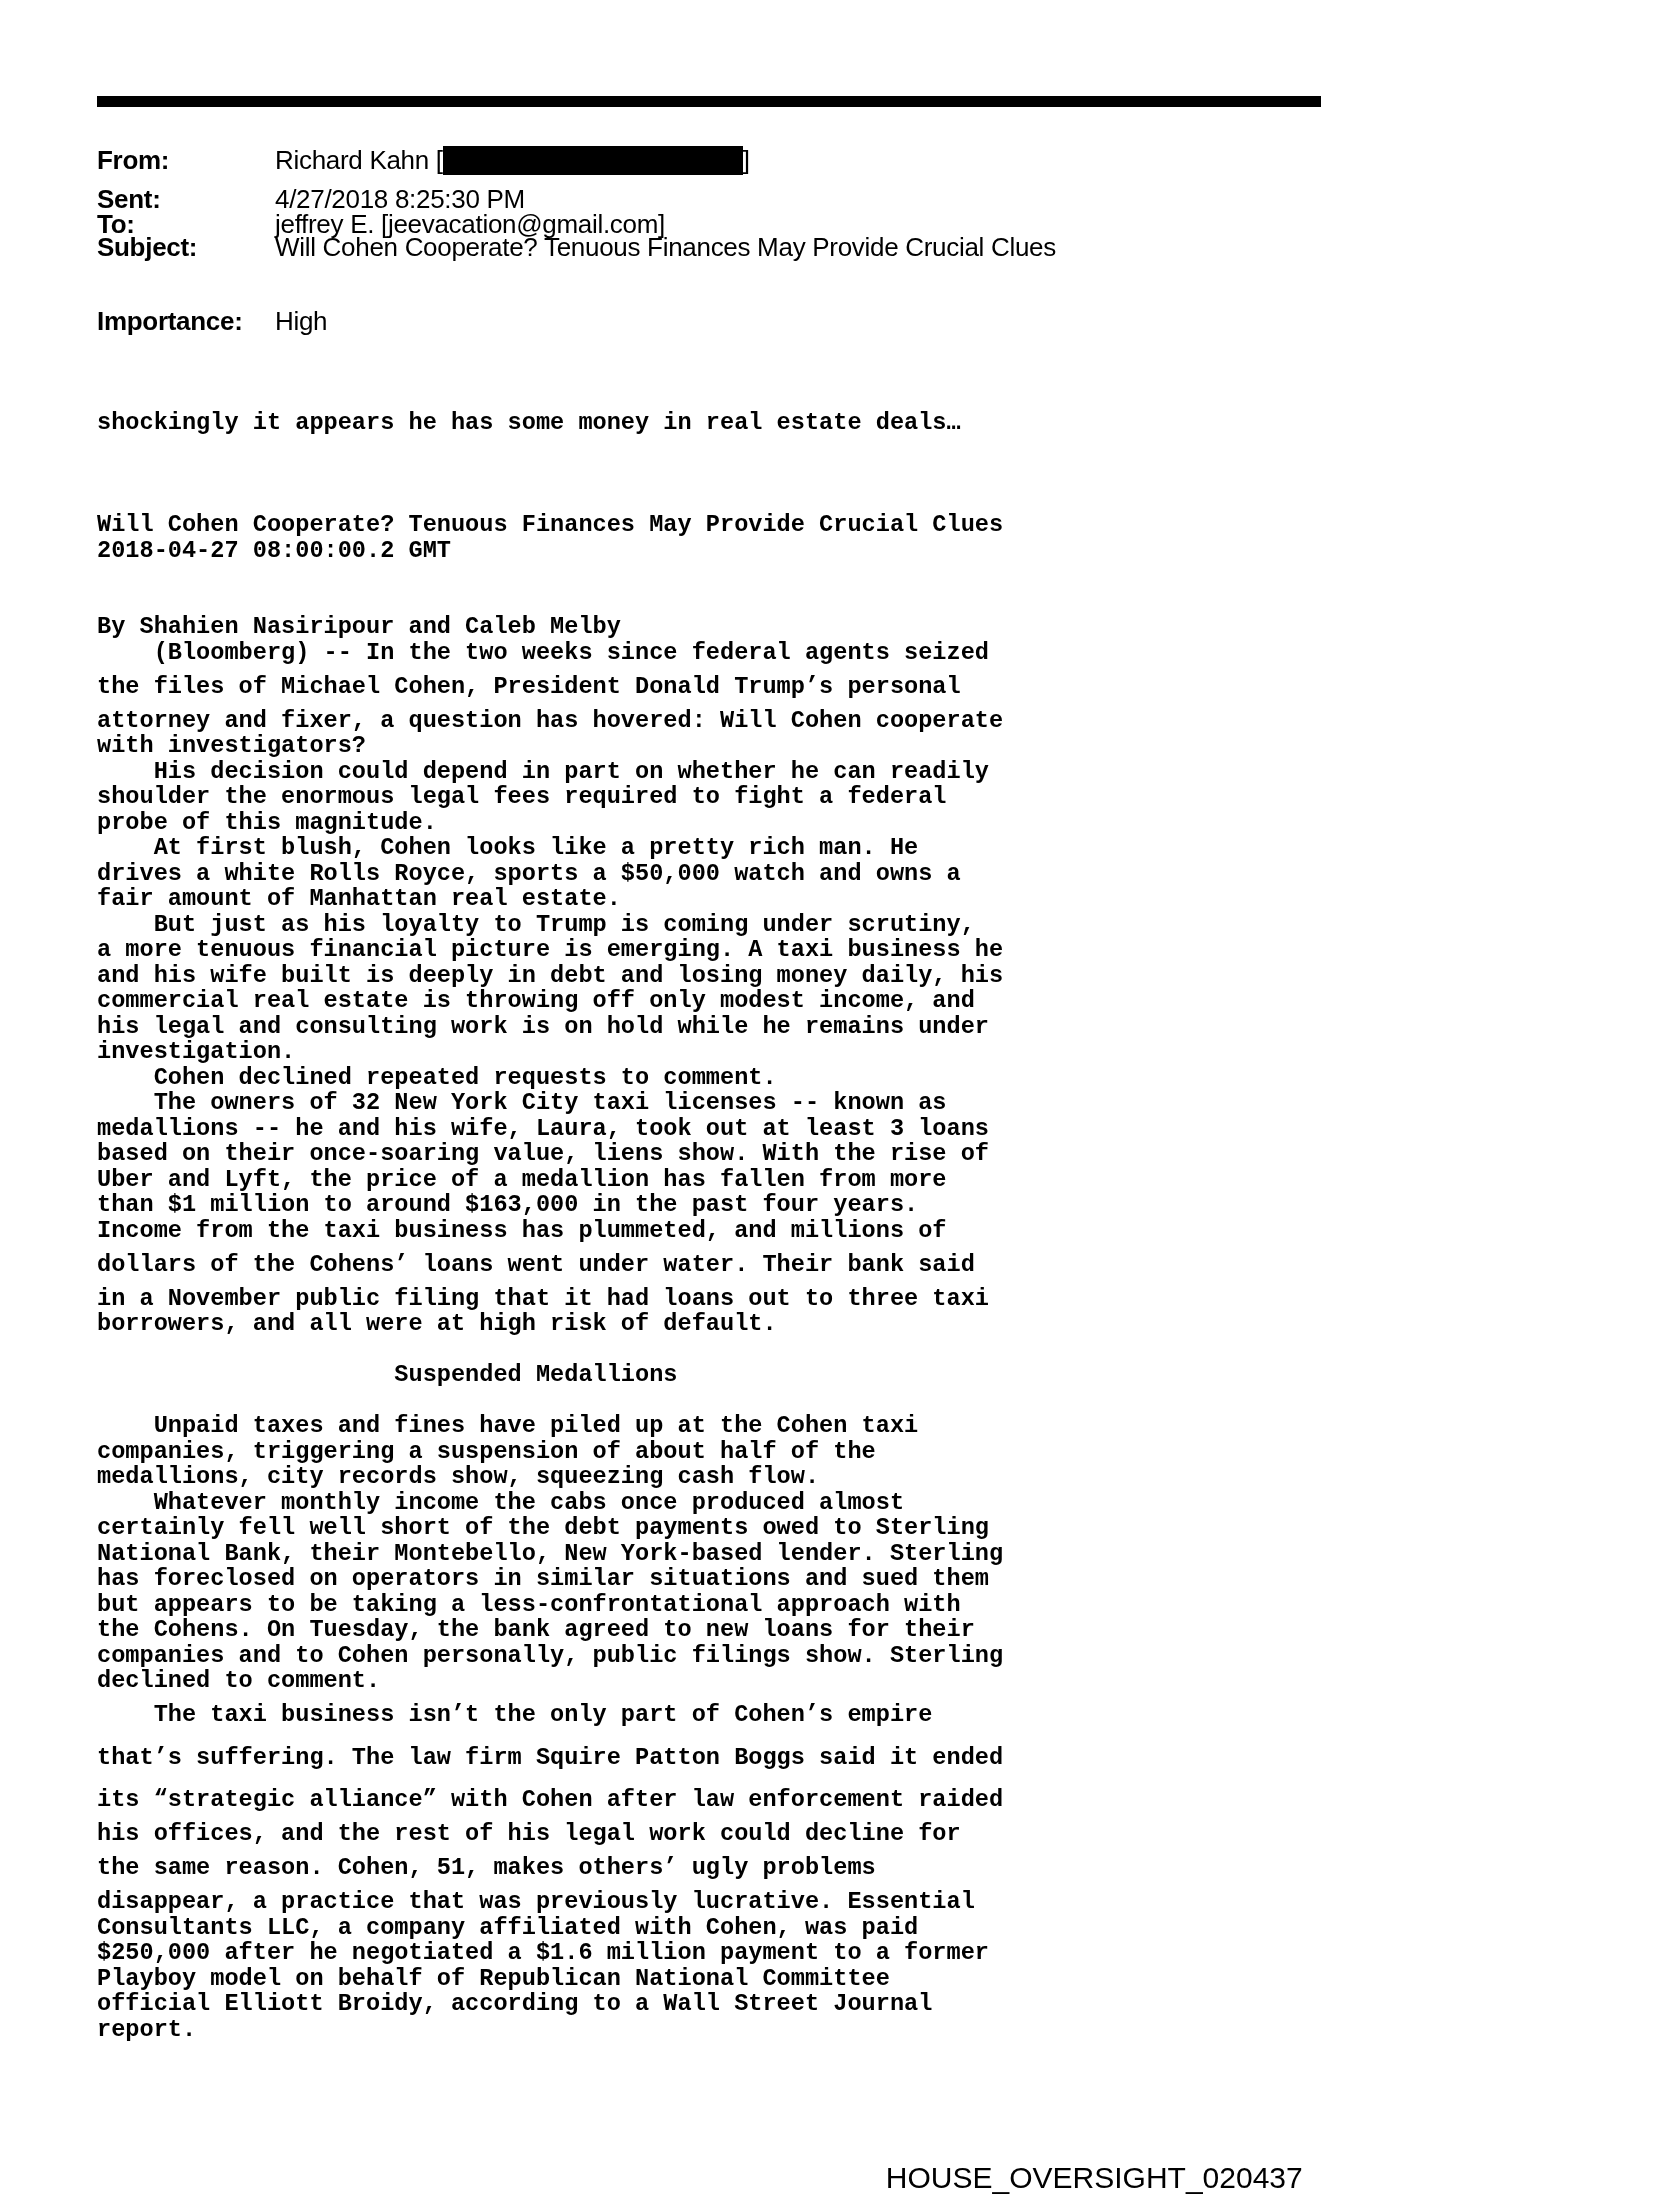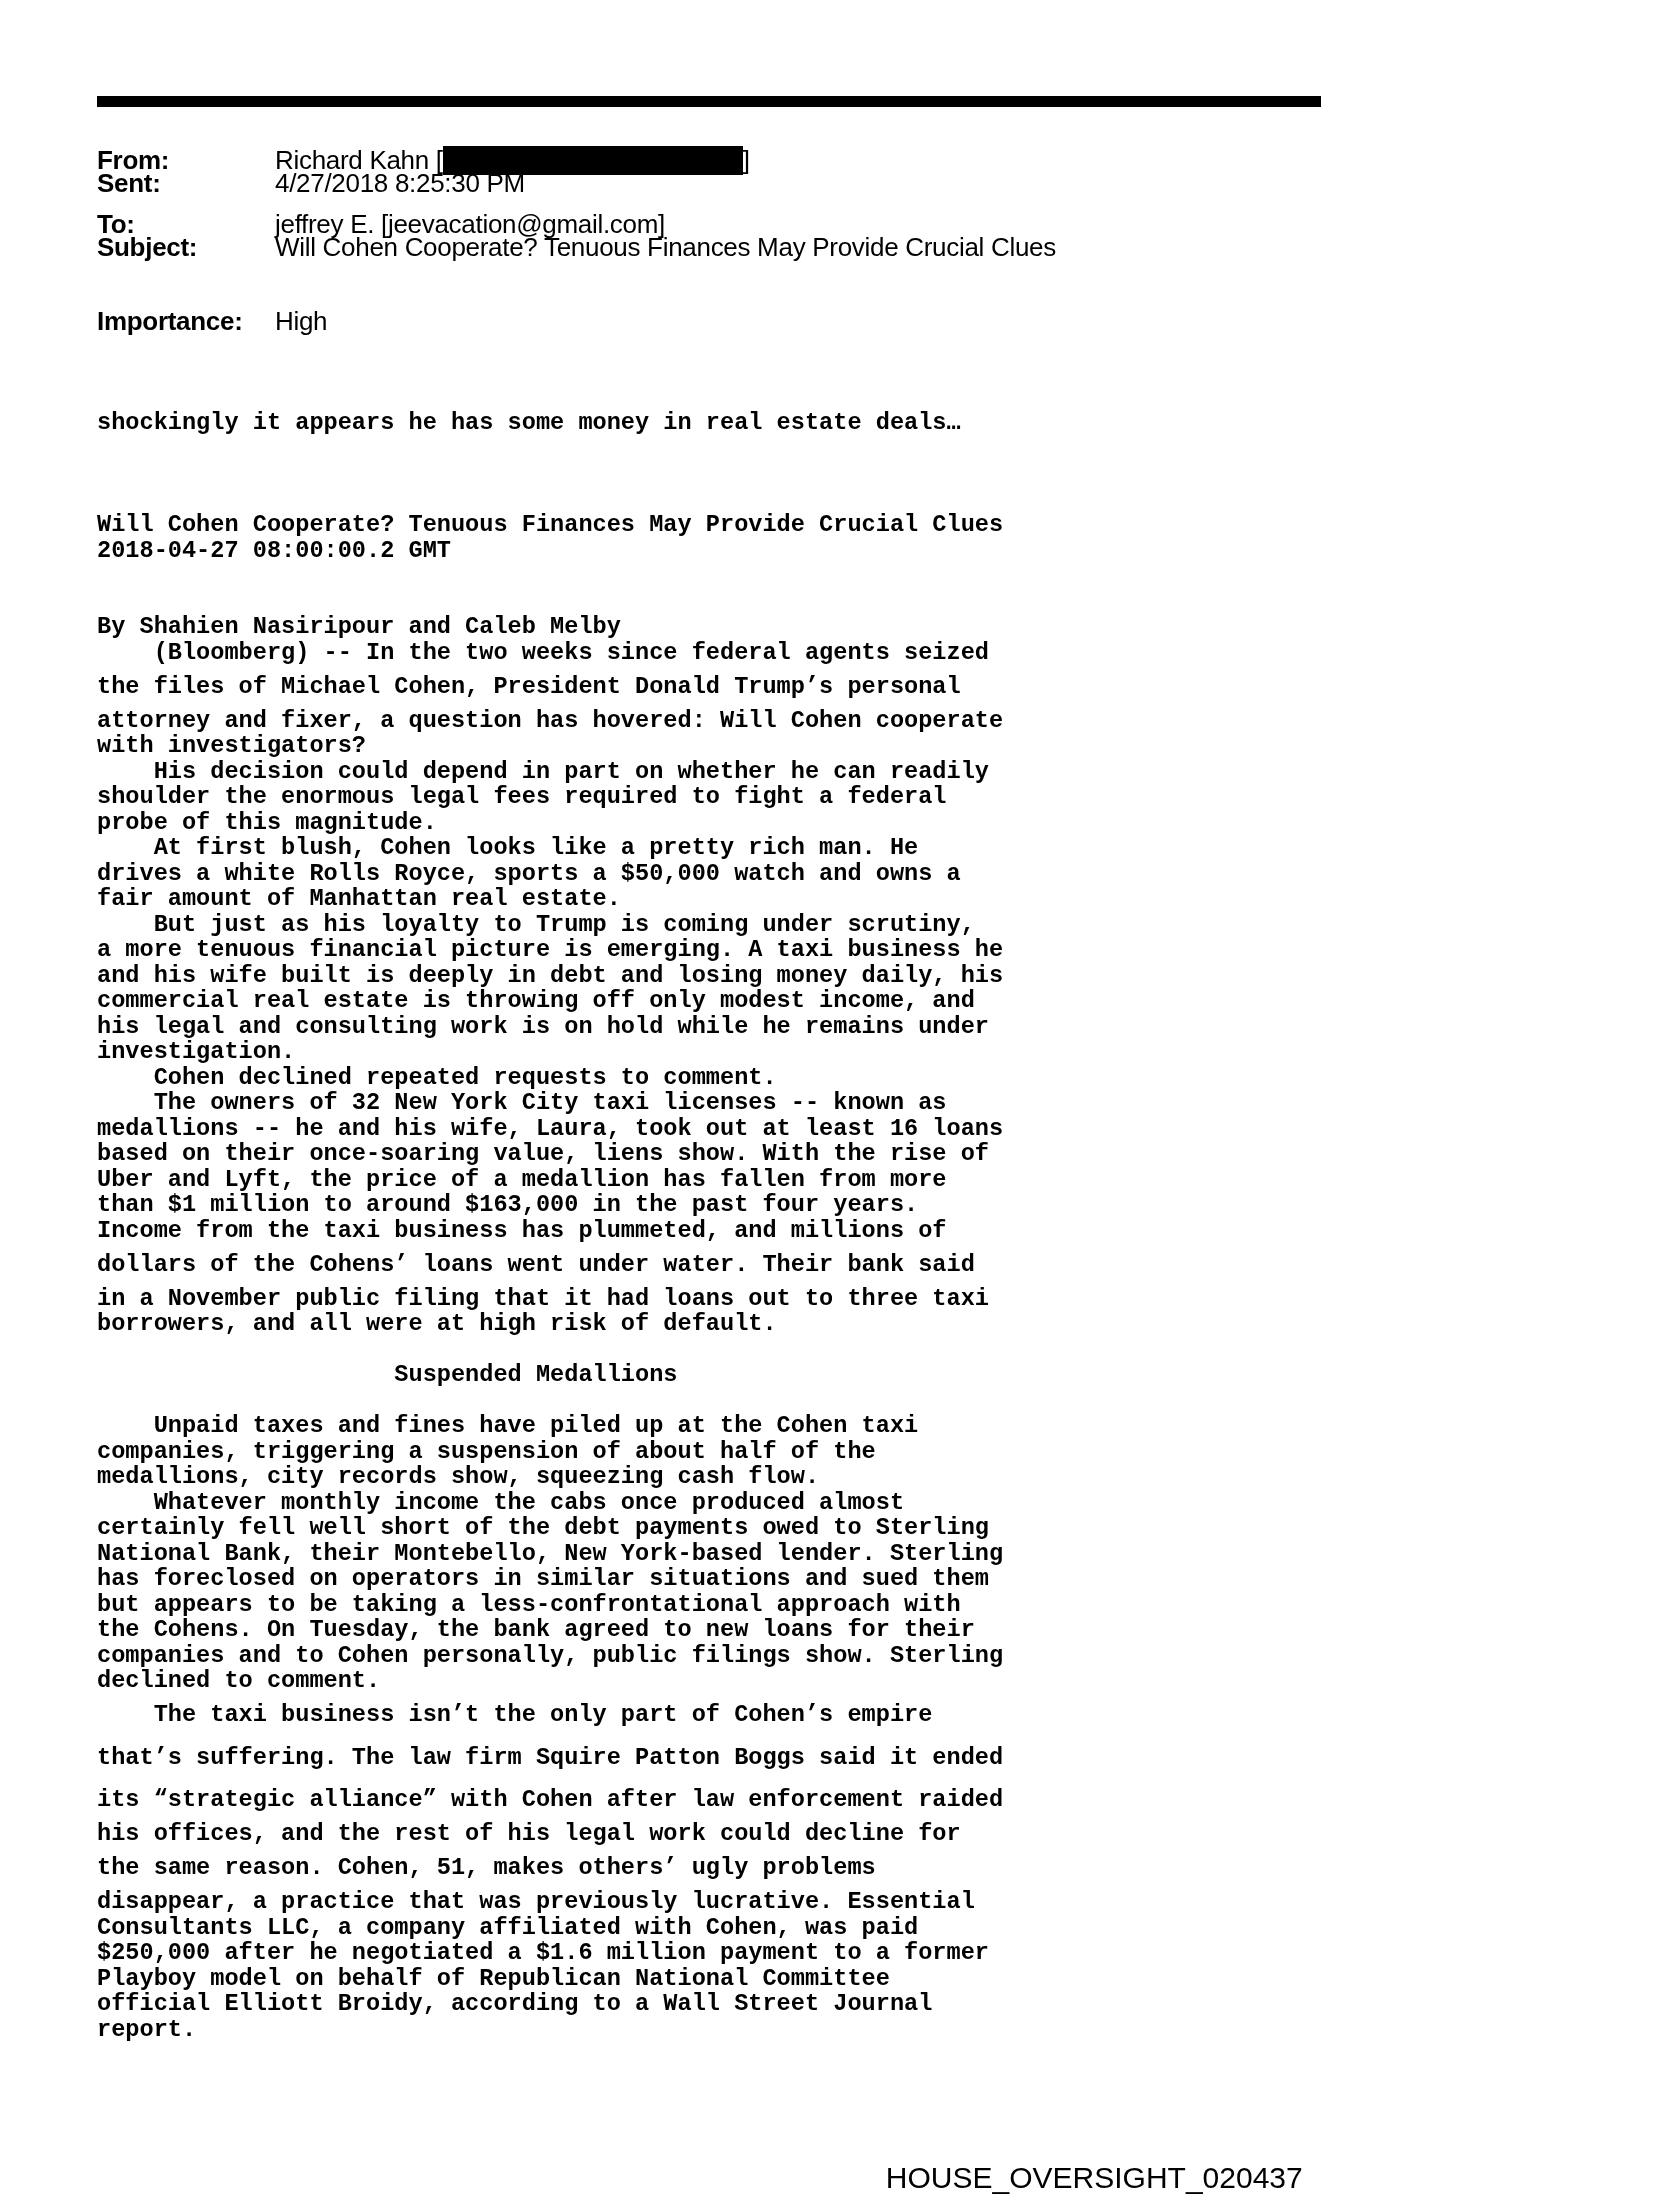--- a/index.html
+++ b/index.html
@@ -34,21 +34,21 @@
   }
   .hlabel {
     display: inline-block;
     width: 178px;
     font-weight: bold;
   }
   .hvalue {
     font-weight: normal;
   }
   .row-from       { top: 145px; }
-  .row-sent       { top: 168px; }
+  .row-sent       { top: 184px; }
   .row-to         { top: 209px; }
   .row-subject    { top: 232px; }
   .row-importance { top: 306px; }
   .redaction {
     display: inline-block;
     width: 300px;
     height: 29px;
     background: #000000;
     vertical-align: -5.9px;
   }
@@ -128,21 +128,21 @@
       <div class="bl">drives a white Rolls Royce, sports a $50,000 watch and owns a</div>
       <div class="bl">fair amount of Manhattan real estate.</div>
       <div class="bl">    But just as his loyalty to Trump is coming under scrutiny,</div>
       <div class="bl">a more tenuous financial picture is emerging. A taxi business he</div>
       <div class="bl">and his wife built is deeply in debt and losing money daily, his</div>
       <div class="bl">commercial real estate is throwing off only modest income, and</div>
       <div class="bl">his legal and consulting work is on hold while he remains under</div>
       <div class="bl">investigation.</div>
       <div class="bl">    Cohen declined repeated requests to comment.</div>
       <div class="bl">    The owners of 32 New York City taxi licenses -- known as</div>
-      <div class="bl">medallions -- he and his wife, Laura, took out at least 16 loans</div>
+      <div class="bl">medallions -- he and his wife, Laura, took out at least 3 loans</div>
       <div class="bl">based on their once-soaring value, liens show. With the rise of</div>
       <div class="bl">Uber and Lyft, the price of a medallion has fallen from more</div>
       <div class="bl">than $1 million to around $163,000 in the past four years.</div>
       <div class="bl">Income from the taxi business has plummeted, and millions of</div>
       <div class="bl tall">dollars of the Cohens’ loans went under water. Their bank said</div>
       <div class="bl">in a November public filing that it had loans out to three taxi</div>
       <div class="bl">borrowers, and all were at high risk of default.</div>
       <div class="bl">&nbsp;</div>
       <div class="bl">                     Suspended Medallions</div>
       <div class="bl">&nbsp;</div>

